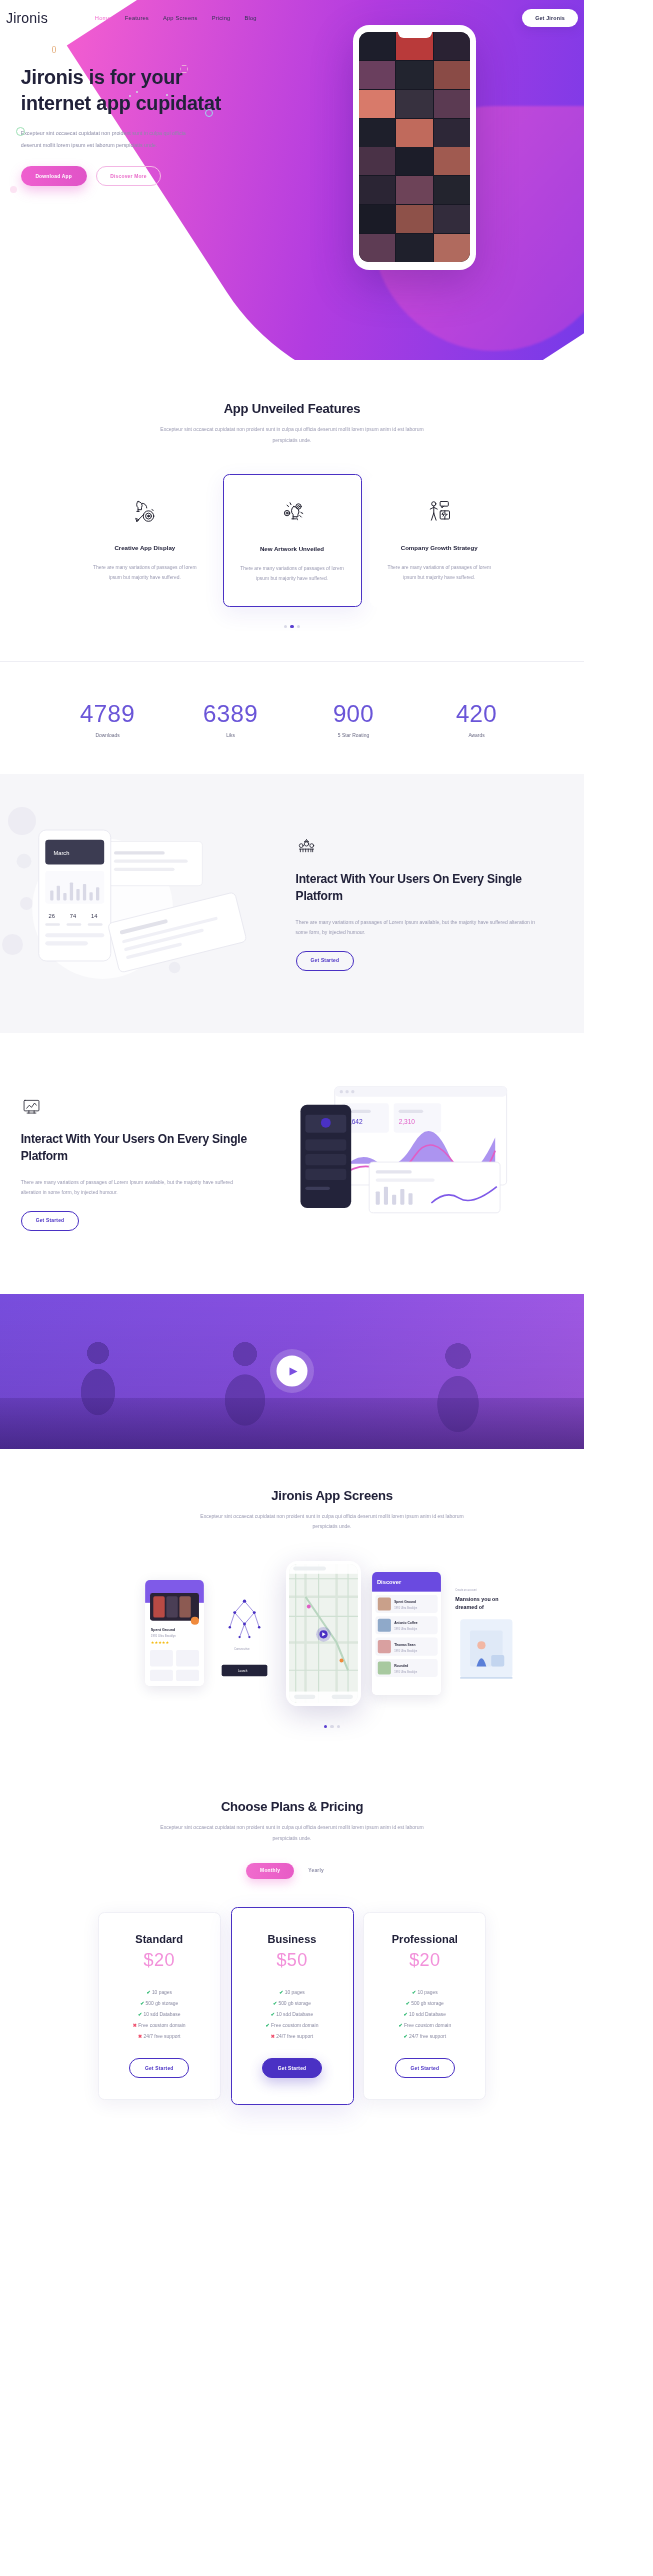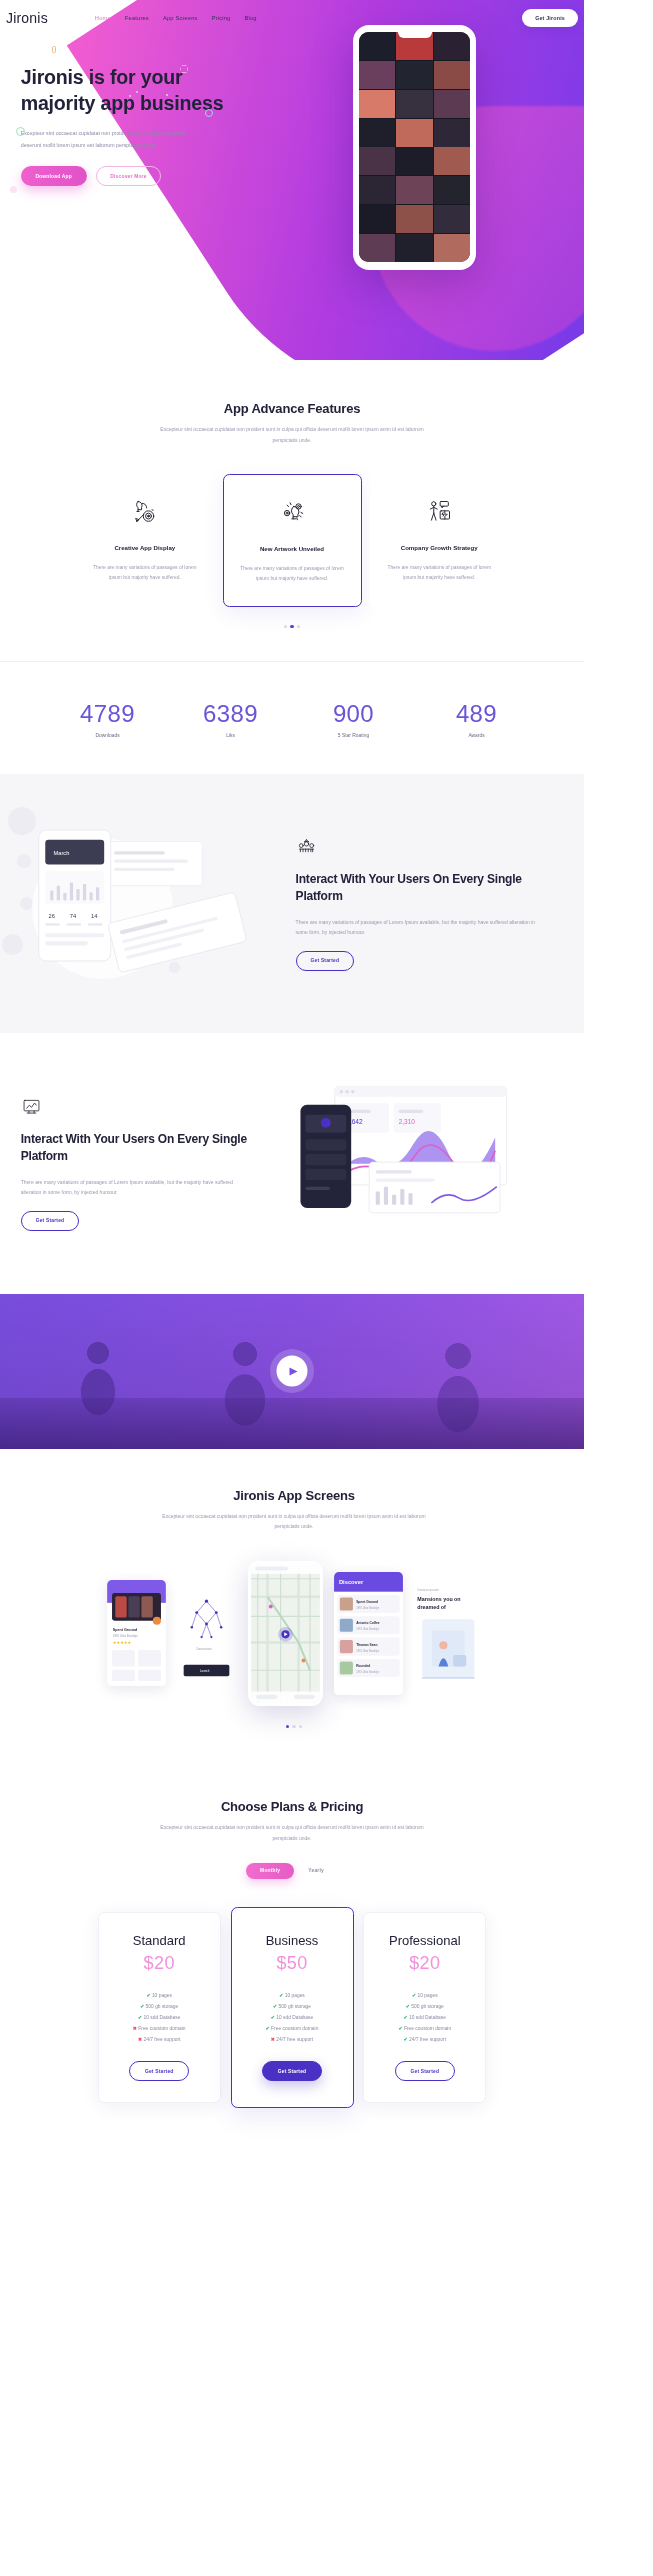--- a/index.html
+++ b/index.html
@@ -221,21 +221,21 @@
     cursor: pointer; border: none;
   }
   .play-tri {
     width: 0; height: 0; margin-left: 2.5px;
     border-left: 8.2px solid #7b4fe0;
     border-top: 4.9px solid transparent;
     border-bottom: 4.9px solid transparent;
   }
 
   
-  .appscreens { padding: 39px 8px 33px; background: #fff; }
+  .appscreens { padding: 39px 16px 33px; background: #fff; margin-left: 30px; }
   .screens-row {
     display: flex; align-items: center; justify-content: center;
     gap: 11.4px; margin-top: 28px; height: 147px;
   }
   .scr { border-radius: 4.9px; overflow: hidden; background: #fff; }
   .scr.sm { width: 59px; height: 106px; box-shadow: 0 3.3px 13px rgba(30,20,80,.10); }
   .scr.mid { width: 69px; height: 123px; box-shadow: 0 3.3px 13px rgba(30,20,80,.10); }
   .scr.big {
     width: 75px; height: 145px; border-radius: 11.4px;
     border: 3.3px solid #fff; box-shadow: 0 8.2px 28px rgba(40,20,110,.18);
@@ -260,21 +260,21 @@
   .plan {
     width: 123px; background: #fff; border-radius: 6.5px;
     padding: 19.6px 11.4px 21px; text-align: center;
     box-shadow: 0 3.3px 18px rgba(40,25,110,.07);
     border: 0.8px solid #f0f0f6;
   }
   .plan.featured {
     border: 1.1px solid #4a31c4; padding: 24.5px 11.4px 26px;
     box-shadow: 0 8.2px 24.5px rgba(70,40,190,.10);
   }
-  .plan-name { font-size: 13px; font-weight: 400; color: #22223a; }
+  .plan-name { font-size: 11px; font-weight: 700; color: #22223a; }
   .plan-price {
     font-size: 18px; color: #f291da; font-weight: 300; margin-top: 4.9px; letter-spacing: 0.4px;
   }
   .plan-feats { margin-top: 16.3px; }
   .pf { font-size: 4.9px; color: #8a8aa2; line-height: 2.25; }
   .pf .ck { color: #3bbd7a; font-weight: 700; }
   .pf .xx { color: #ef4d6b; font-weight: 700; }
   .plan-btn {
     margin-top: 16.3px; font-size: 4.9px; font-weight: 700; letter-spacing: 0.2px;
     border-radius: 16.3px; padding: 6.5px 14.7px; cursor: pointer;
@@ -312,21 +312,21 @@
         <div class="sq-outline" style="left:46px;top:14.7px;width:4.1px;height:7.4px;"></div>
         <div class="hex" style="left:174px;top:34px;"></div>
         <div class="ring" style="left:9.8px;top:96px;width:9px;height:9px;border-color:#9fe0b6;"></div>
         <div class="ring" style="left:199px;top:78px;width:8.2px;height:8.2px;border-color:#9fd4ea;"></div>
         <div class="dot" style="left:4.1px;top:155px;width:7.4px;height:7.4px;background:#fce3f3;"></div>
         <div class="dot" style="left:123px;top:64px;width:1.6px;height:1.6px;background:#cfcfe0;"></div>
         <div class="dot" style="left:130px;top:60px;width:1.6px;height:1.6px;background:#cfcfe0;"></div>
         <div class="dot" style="left:160px;top:63px;width:1.6px;height:1.6px;background:#cfcfe0;"></div>
 
         <div class="hero-text">
-          <h1 class="hero-h1">Jironis is for your majority app business</h1>
+          <h1 class="hero-h1">Jironis is for your internet app cupidatat</h1>
           <p class="hero-p">Excepteur sint occaecat cupidatat non proident sunt in culpa qui officia deserunt mollit lorem ipsum est laborum perspiciatis unde.</p>
           <div class="hero-btns">
             <button class="btn-pink">Download App</button>
             <button class="btn-outline-pink">Discover More</button>
           </div>
         </div>
 
         <div class="phone">
           <div class="phone-notch"></div>
           <div class="phone-screen">
@@ -355,21 +355,21 @@
               <i style="background:#1f202c"></i>
               <i style="background:#b06a5e"></i>
           </div>
         </div>
       </div>
     </div>
   </section>
 
   <section class="features">
     <div class="section">
-      <h2 class="sec-title">App Advance Features</h2>
+      <h2 class="sec-title">App Unveiled Features</h2>
       <p class="sec-sub">Excepteur sint occaecat cupidatat non proident sunt in culpa qui officia deserunt mollit lorem ipsum anim id est laborum perspiciatis unde.</p>
 
       <div class="feature-row">
 
         <div class="f-card">
           <div class="f-icon">
             <svg width="28" height="28" viewBox="0 0 48 48" fill="none" stroke="#1d1d2b" stroke-width="1.6" stroke-linecap="round">
               <path d="M12 6a7 7 0 0 1 6 10.6V20h-6v-3.4A7 7 0 0 1 12 6Z"></path>
               <path d="M12 20v3M10 23h4"></path>
               <path d="M19 9c5 0 8 4 8 8"></path>
@@ -434,21 +434,21 @@
     </div>
     <div class="stat">
       <div class="stat-num">6389</div>
       <div class="stat-lbl">Liks</div>
     </div>
     <div class="stat">
       <div class="stat-num">900</div>
       <div class="stat-lbl">5 Star Roating</div>
     </div>
     <div class="stat">
-      <div class="stat-num">489</div>
+      <div class="stat-num">420</div>
       <div class="stat-lbl">Awards</div>
     </div>
   </section>
 
   <section class="band-grey">
     <div class="blob" style="left:8.2px;top:33px;width:28px;height:28px;"></div>
     <div class="blob" style="left:19.6px;top:123px;width:13px;height:13px;"></div>
     <div class="blob" style="left:1.6px;top:160px;width:21px;height:21px;"></div>
     <div class="section two-col">
       <div class="col-art">

